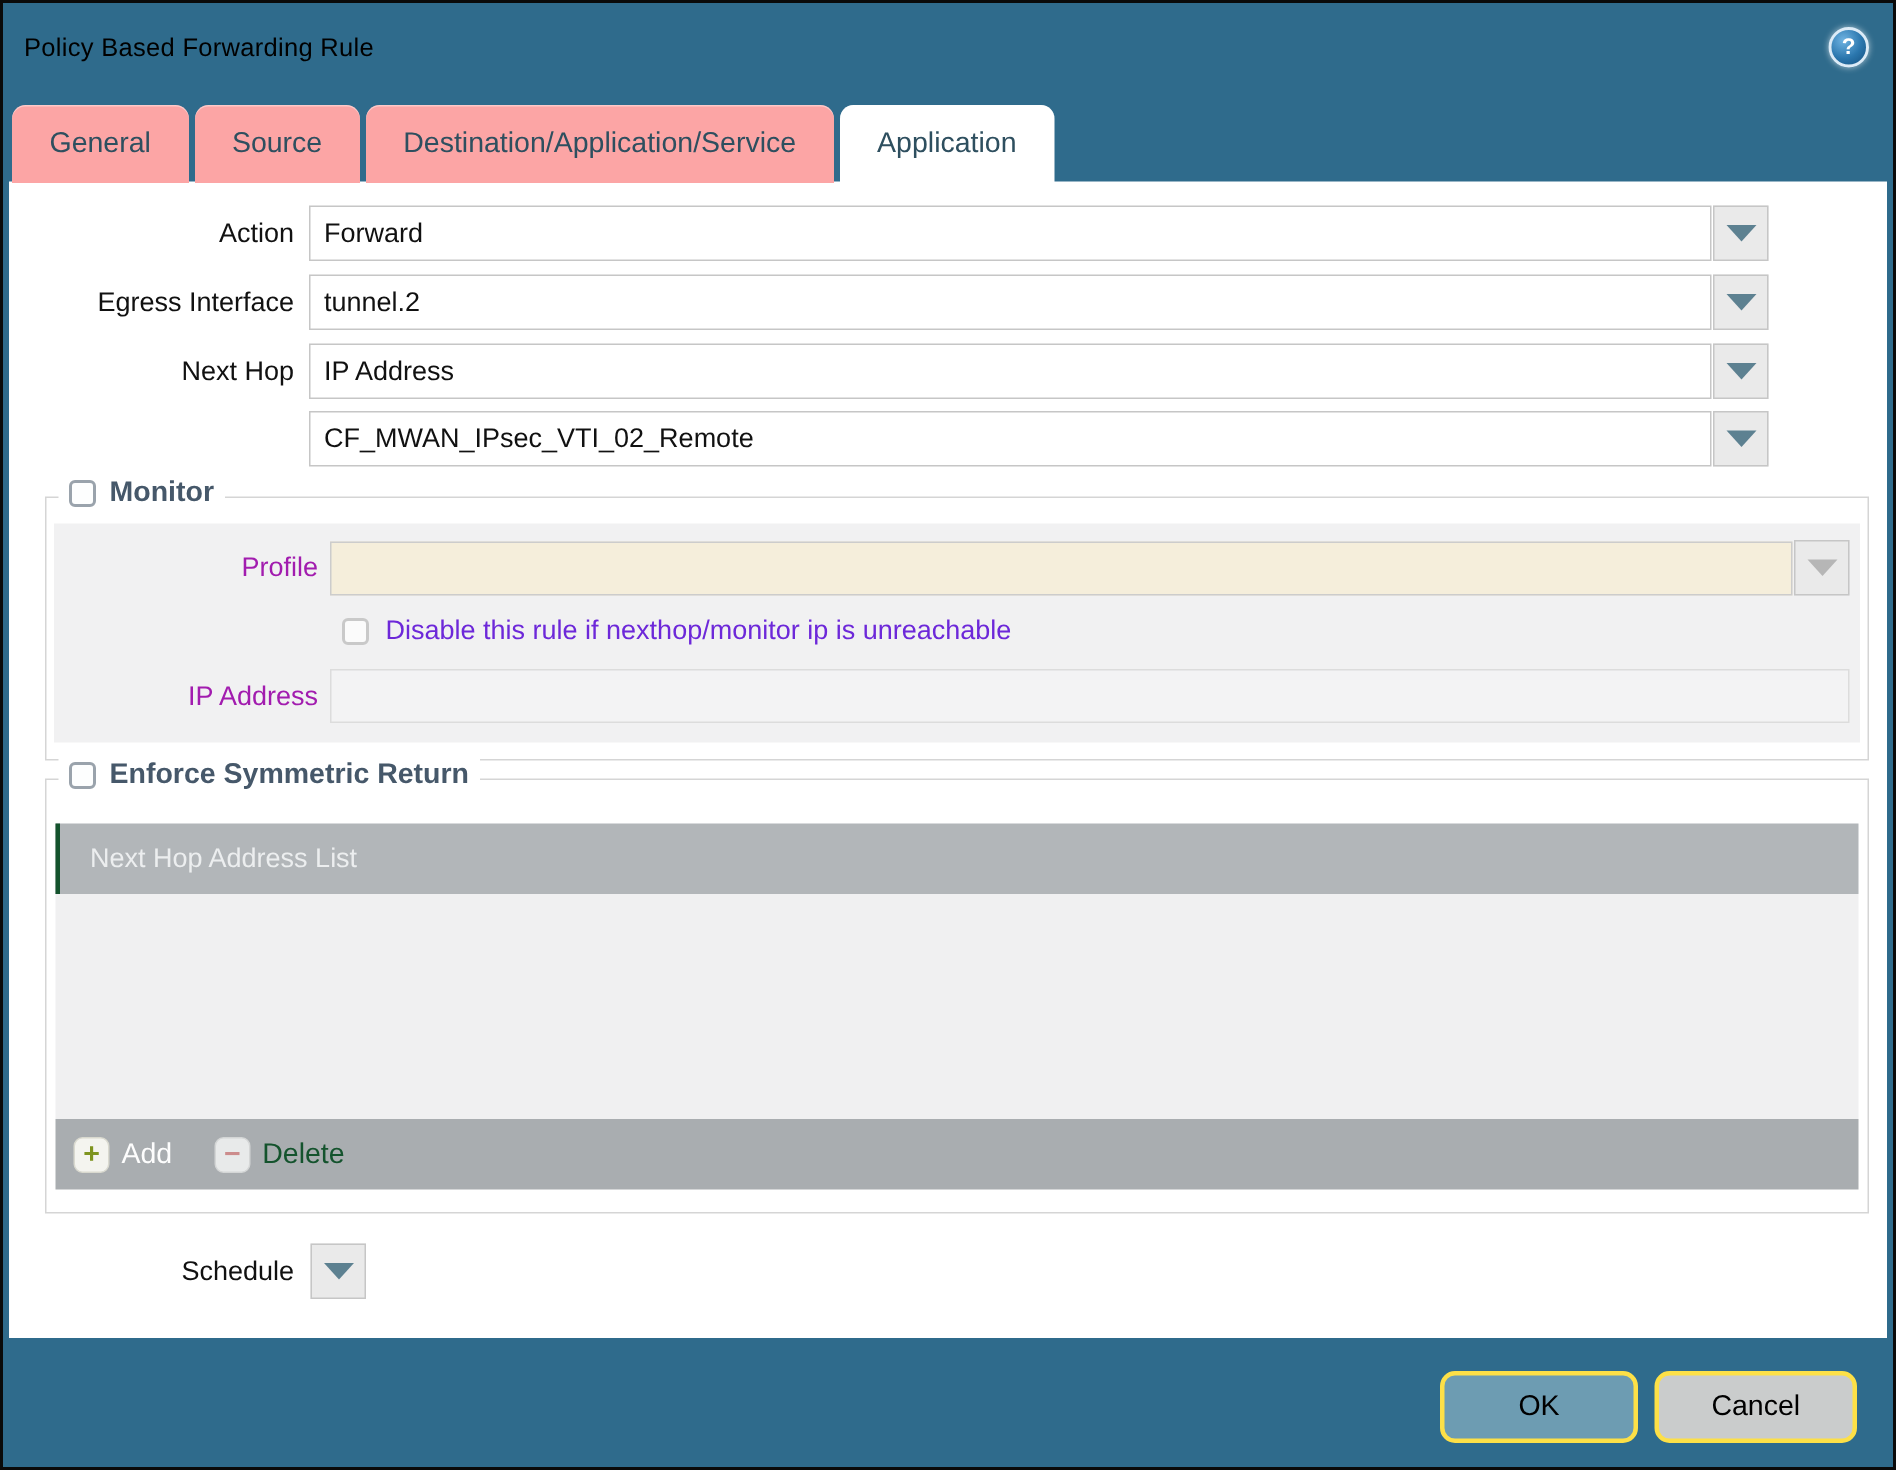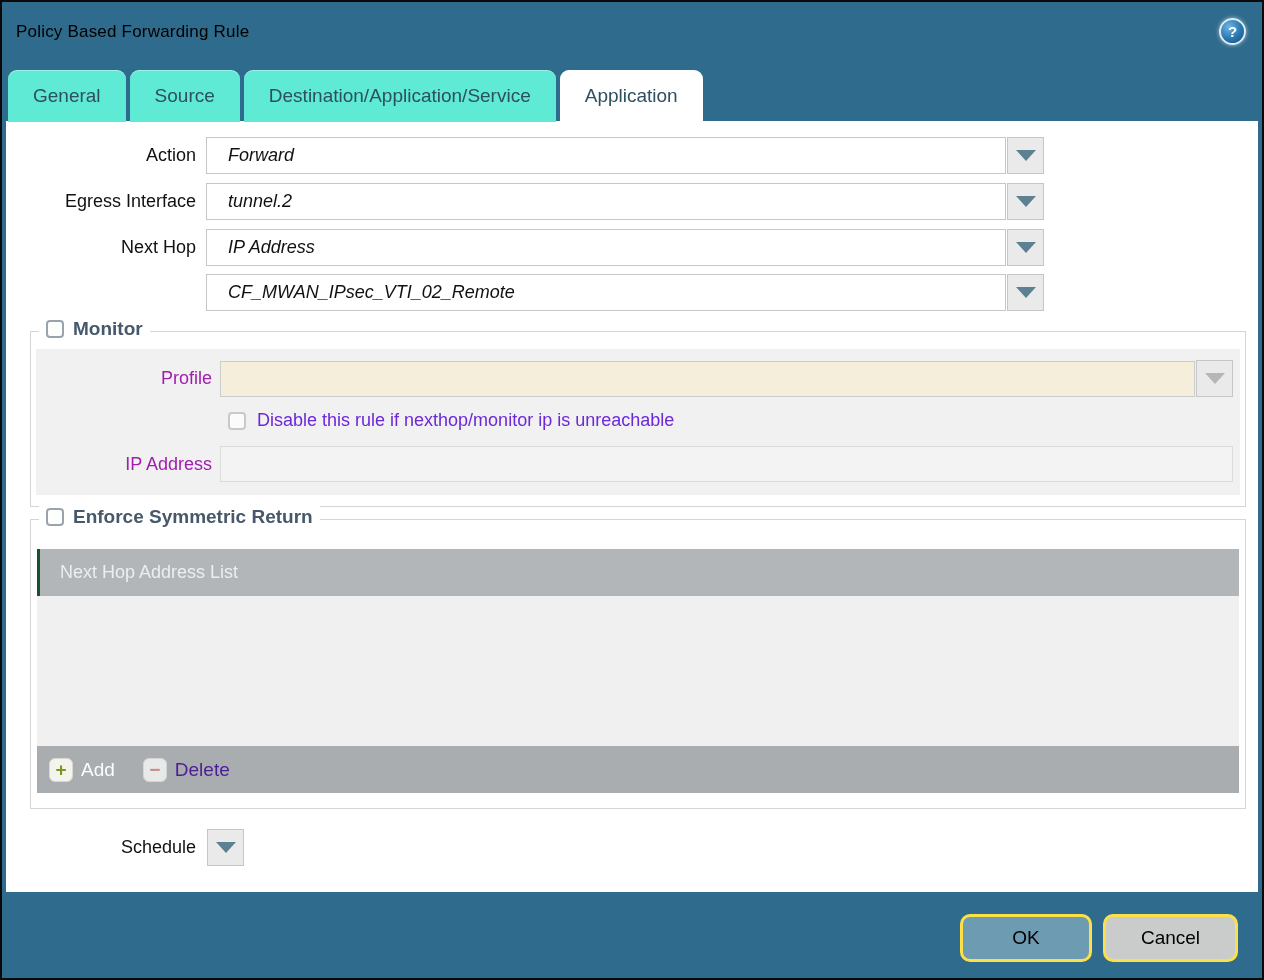--- a/index.html
+++ b/index.html
@@ -11,33 +11,33 @@
   
   .titlebar { position:absolute; left:0; top:0; right:0; height:66px; }
   .title { position:absolute; left:14px; top:20px; color:#000000; font-size:17px; letter-spacing:.2px; }
   .help { position:absolute; right:16px; top:16px; width:27px; height:27px; border-radius:50%;
           background:radial-gradient(circle at 35% 30%, #6fb3e2, #2a76ad 55%, #15507f);
           border:2px solid #dcebf7; box-shadow:0 0 4px rgba(255,255,255,.6);
           color:#fff; font-size:15px; font-weight:bold; text-align:center; line-height:23px; cursor:pointer; }
 
   
   .tabs { position:absolute; left:6px; top:68px; height:52px; display:flex; gap:4px; z-index:3; }
-  .tab { background:#5eead4; color:#2e4f5f; font-size:19px; line-height:52px;
+  .tab { background:#fca5a5; color:#2e4f5f; font-size:19px; line-height:52px;
          padding:0 25px; border-radius:9px 9px 0 0; cursor:pointer; white-space:nowrap;
          box-shadow:inset 0 1px 0 rgba(255,255,255,.4); }
   .tab.active { background:#ffffff; color:#2e4f5f; }
 
   
   .content { position:absolute; left:4px; right:4px; top:119px; height:771px; background:#ffffff; z-index:2; }
 
-  .frow { position:absolute; left:0; width:1038px; display:flex; align-items:center; }
+  .frow { position:absolute; left:0; width:1173px; display:flex; align-items:center; }
   .lbl { width:200px; text-align:right; padding-right:10px; font-size:18px; color:#111; white-space:nowrap; }
   .spacer { width:200px; }
   .field { flex:1; height:37px; border:1px solid #c6c6c6; background:#fff; display:flex;
-           align-items:center; padding-left:21px; font-size:18px; color:#111;font-style:italic; }
+           align-items:center; padding-left:9px; font-size:18px; color:#111; }
   .dd { width:37px; height:37px; margin-left:1px; background:#eaeaea; border:1px solid #c6c6c6;
         display:flex; align-items:center; justify-content:center; cursor:pointer; }
   .tri { width:0; height:0; border-left:10px solid transparent; border-right:10px solid transparent;
          border-top:11px solid #5d8191; }
   .tri.off { border-top-color:#b6b6b6; }
 
   
   .fset { position:absolute; left:24px; width:1216px; border:1px solid #d5d5d5; background:#fff; }
   .legend { position:absolute; top:-14px; left:8px; background:#fff; padding:0 7px;
             display:flex; align-items:center; gap:9px; }
@@ -59,21 +59,21 @@
              font-size:18px; line-height:47px; padding-left:20px; }
   .nh-body { height:150px; background:#f0f0f1; }
   .nh-foot { height:47px; background:#a9adb0; display:flex; align-items:center; padding-left:12px; gap:28px; }
   .tbtn { display:flex; align-items:center; gap:8px; cursor:pointer; }
   .tbtn .ic { width:24px; height:24px; border-radius:6px; text-align:center; line-height:22px;
               font-size:19px; font-weight:bold; }
   .ic-add { background:#f4f4ef; border:1px solid #d9d9cf; color:#7e941f; }
   .ic-del { background:#e8eaea; border:1px solid #d4d6d6; color:#cc8c8c; }
   .tbtn .tl { font-size:19px; color:#fdfdfd; }
   .tbtn.disabled { cursor:default; }
-  .tbtn.disabled .tl { color:#4c1d95; }
+  .tbtn.disabled .tl { color:#14532d; }
 
   
   .btn { position:absolute; height:48px; border-radius:10px; border:3px solid #fde047;
          font-size:19px; color:#000; text-align:center; line-height:42px; cursor:pointer; z-index:4; }
   .btn-ok { left:958px; top:912px; width:132px; background:#6d9cb2; }
   .btn-cancel { left:1101px; top:912px; width:135px; background:#cacccc; }
 </style>
 </head>
 <body>
 

